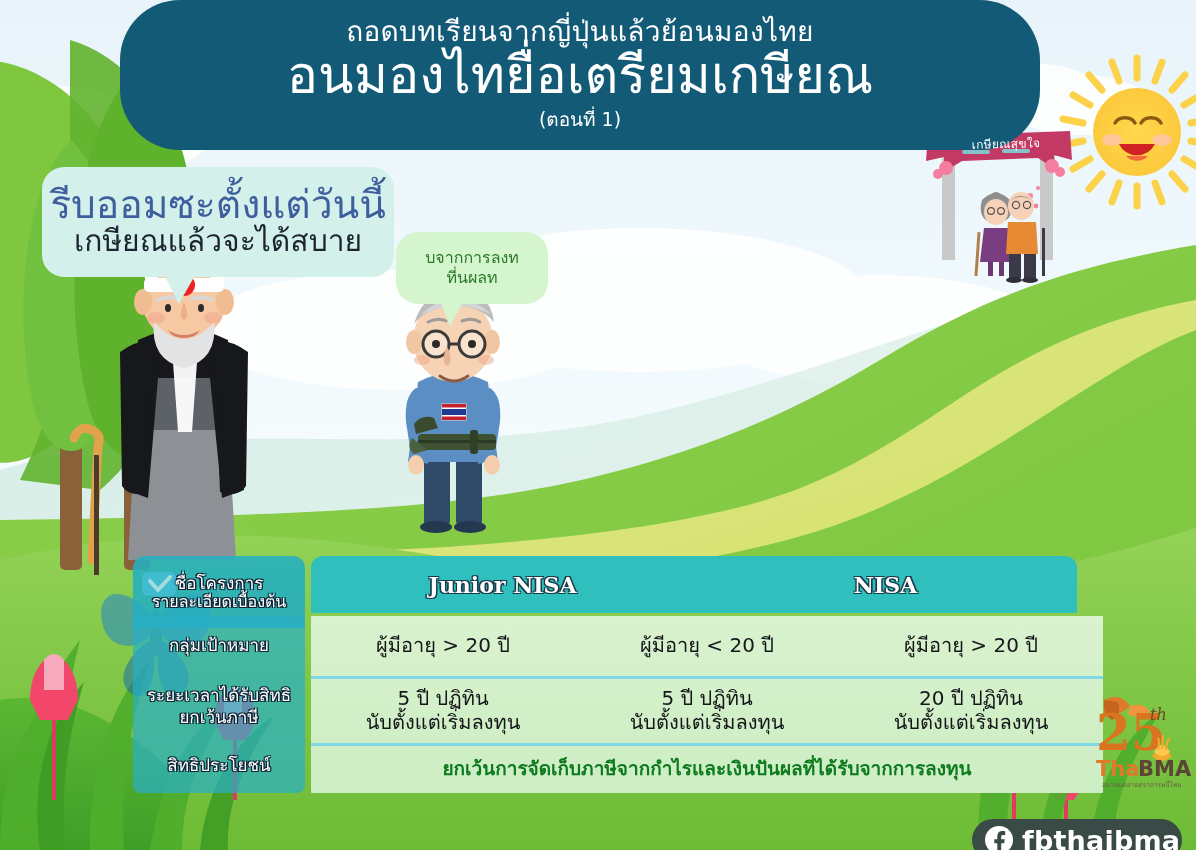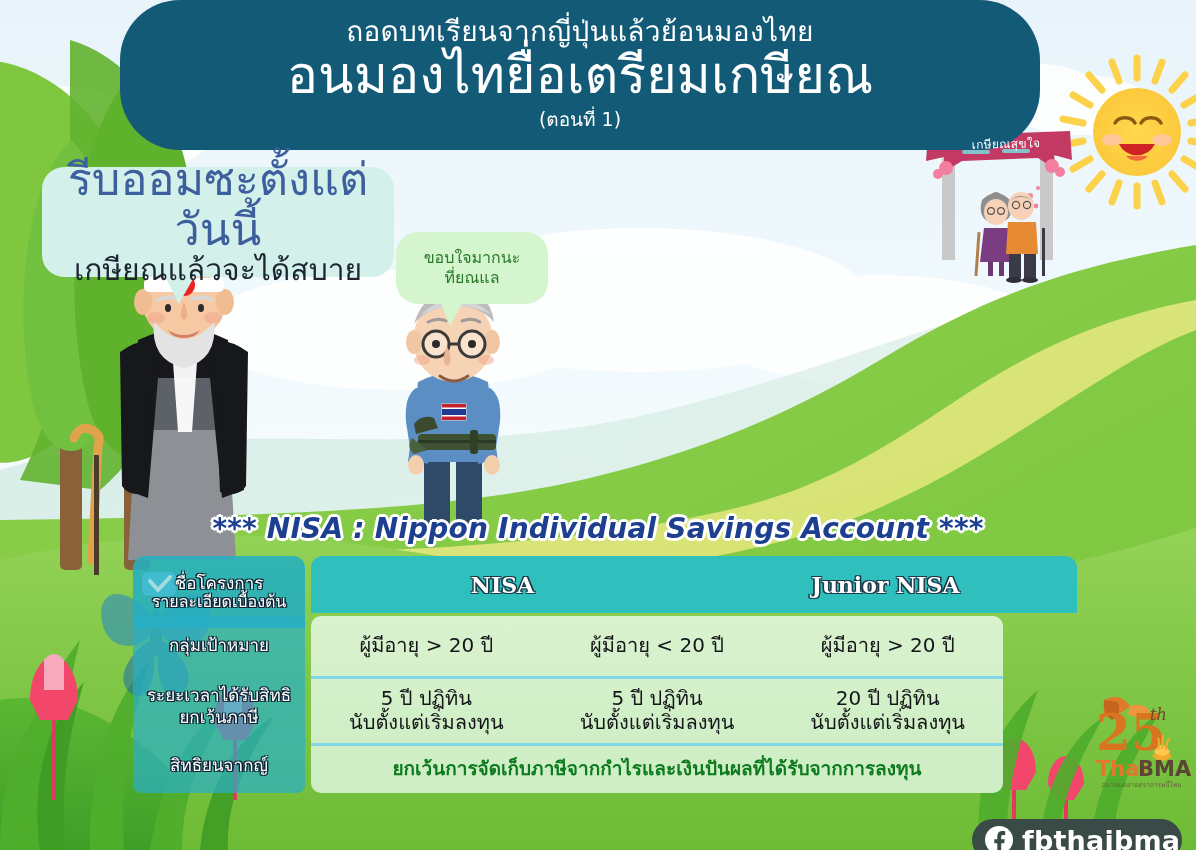--- a/index.html
+++ b/index.html
@@ -27,21 +27,21 @@
 
   
   .bubble {
     position:absolute; border-radius:22px; text-align:center;
     display:flex; flex-direction:column; align-items:center; justify-content:center;
   }
   .bubble-a {
     left:42px; top:167px; width:352px; height:110px;
     background:#d4f0ea; 
   }
-  .bubble-a .l1 { font-size:45px; color:#3e5f9e; line-height:1.12; }
+  .bubble-a .l1 { font-size:39px; color:#3e5f9e; line-height:1.12; }
   .bubble-a .l2 { font-size:30px; color:#1b2430; line-height:1.12;font-family:Liberation Mono, monospace; }
   .bubble-a-tail { position:absolute; left:150px; top:268px; width:60px; height:36px;
      background:#d4f0ea; clip-path:polygon(18% 0%, 82% 0%, 48% 100%); }
 
   .bubble-b {
     left:396px; top:232px; width:152px; height:72px;
     background:#d4f5cd;
   }
   .bubble-b .l1,.bubble-b .l2 { font-size:16px; color:#2a7a2a; line-height:1.25; }
   .bubble-b-tail { position:absolute; left:432px; top:296px; width:40px; height:30px;
@@ -97,23 +97,23 @@
     background:#2fbfbd; border-radius:12px 12px 0 0;
     display:flex; align-items:center;
   }
   .thead .th {
     flex:1; text-align:center; color:#fff;
     font-family:"DejaVu Serif","Liberation Serif",serif;
     font-size:22px; font-weight:bold;
     text-shadow:-1.4px -1.4px 0 #1b3a4a, 1.4px -1.4px 0 #1b3a4a, -1.4px 1.4px 0 #1b3a4a, 1.4px 1.4px 0 #1b3a4a;
   }
   .tbody {
-    position:absolute; left:0; top:60px; width:692px; height:177px;
+    position:absolute; left:0; top:60px; width:792px; height:177px;
     background:linear-gradient(180deg,#d9f2cf 0%, #d2f0c8 55%, #cdedc4 100%);
-    border-radius:10px; overflow:hidden;
+    border-radius:1px; overflow:hidden;
   }
   .trow { display:flex; align-items:center; width:100%; }
   .trow.r1 { height:60px; }
   .trow.r2 { height:67px; border-top:3px solid #7fd7e8; }
   .trow.r3 { height:47px; border-top:3px solid #7fd7e8; }
   .td {
     flex:1; text-align:center; color:#14161a; font-size:20px; line-height:1.18;
   }
   .td-full { width:100%; text-align:center; color:#0d7a1e; font-size:19px; font-weight:bold; }
 
@@ -408,54 +408,53 @@
   </div>
 
   <div class="bubble-a-tail"></div>
   <div class="bubble bubble-a">
     <div class="l1">รีบออมซะตั้งแต่วันนี้</div>
     <div class="l2">เกษียณแล้วจะได้สบาย</div>
   </div>
 
   <div class="bubble-b-tail"></div>
   <div class="bubble bubble-b">
-    <div class="l1">ขอบใจมากนะ</div>
-    <div class="l2">ที่ยณแล</div>
+    <div class="l1">บจากการลงท</div>
+    <div class="l2">ที่นผลท</div>
   </div>
 
   <div class="arch">
     <div class="arch-banner-text">เกษียณสุขใจ</div>
   </div>
 
-  <div class="nisa-line">*** NISA : Nippon Individual Savings Account ***</div>
 
   <div class="tbl">
 
     <div class="tbl-left-col">
       <div class="tbl-left-head">
         <svg width="46" height="30" style="position:absolute;left:4px;top:12px;opacity:.55">
           <rect x="5" y="4" width="34" height="24" rx="6" fill="#4fc3e8"></rect>
           <path d="M13,13 L21,22 L33,9" stroke="#ffffff" stroke-width="4" fill="none" stroke-linecap="round" stroke-linejoin="round"></path>
         </svg>
         <div class="hd-txt">ชื่อโครงการ</div>
         <div class="hd-txt small">รายละเอียดเบื้องต้น</div>
       </div>
 
       <div class="tbl-left-body">
         <div class="lbl" style="top:20px">กลุ่มเป้าหมาย</div>
         <div class="lbl" style="top:70px">ระยะเวลาได้รับสิทธิ</div>
         <div class="lbl" style="top:92px">ยกเว้นภาษี</div>
-        <div class="lbl" style="top:140px">สิทธิยนจากญ์</div>
+        <div class="lbl" style="top:140px">สิทธิประโยชน์</div>
       </div>
     </div>
 
     <div class="tbl-right">
       <div class="thead">
+        <div class="th">Junior NISA</div>
         <div class="th">NISA</div>
-        <div class="th">Junior NISA</div>
       </div>
 
       <div class="tbody">
         <div class="trow r1">
           <div class="td">ผู้มีอายุ &gt; 20 ปี</div>
           <div class="td">ผู้มีอายุ &lt; 20 ปี</div>
           <div class="td">ผู้มีอายุ &gt; 20 ปี</div>
         </div>
 
         <div class="trow r2">

